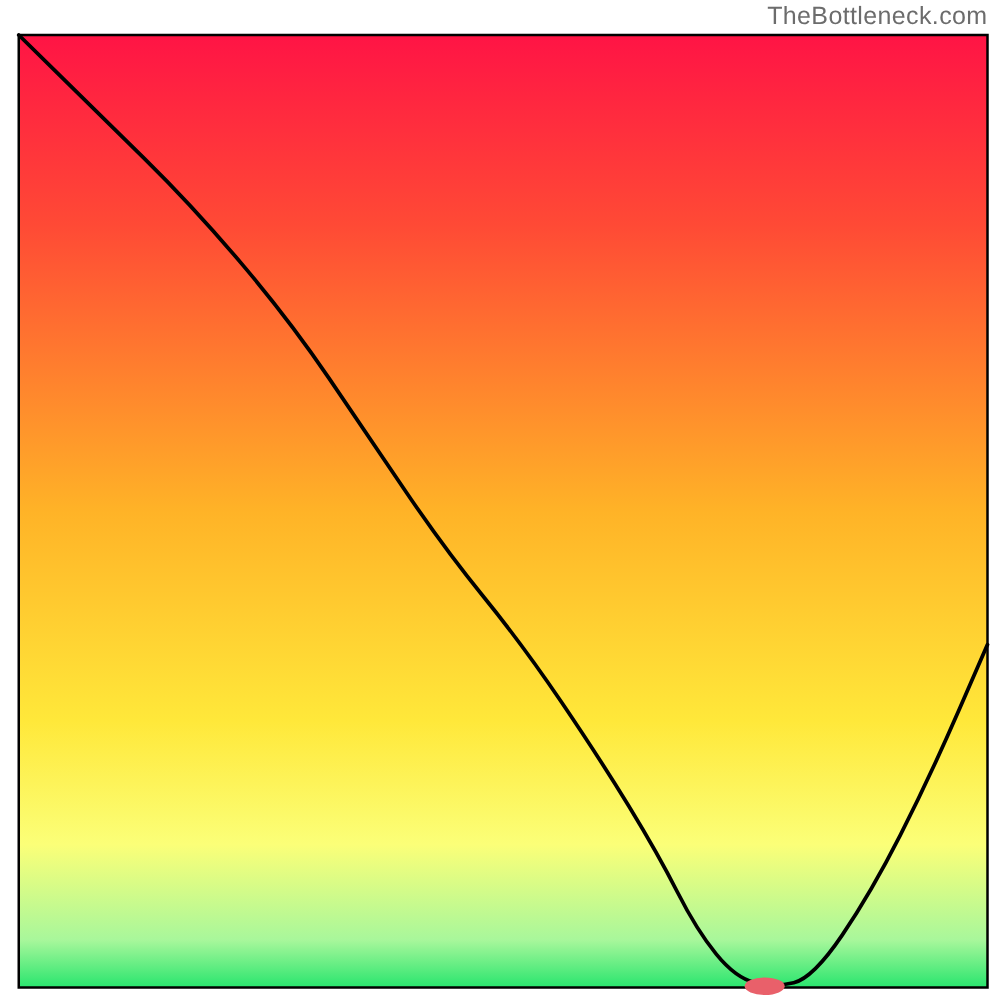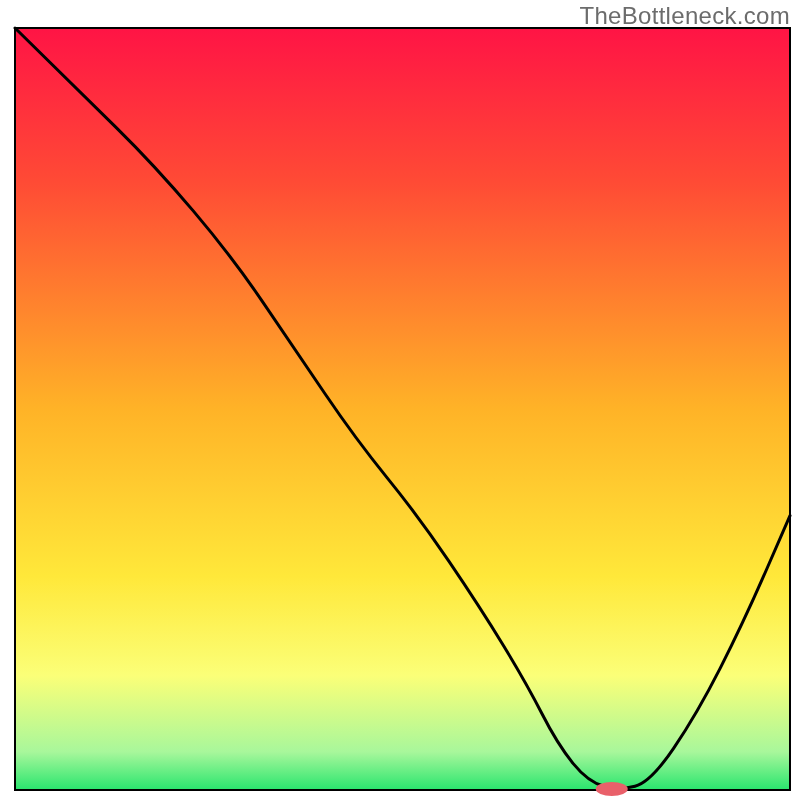--- a/index.html
+++ b/index.html
@@ -13,21 +13,21 @@
   .stage {
     position: relative;
     width: 800px;
     height: 800px;
   }
   .watermark {
     position: absolute;
     top: 2px;
     right: 10px;
     color: #6c6c6c;
-    font-size: 24px;
+    font-size: 20px;
     font-weight: 500;
     letter-spacing: 0.3px;
   }
   svg.plot {
     position: absolute;
     left: 0;
     top: 0;
   }
 </style>
 </head>

